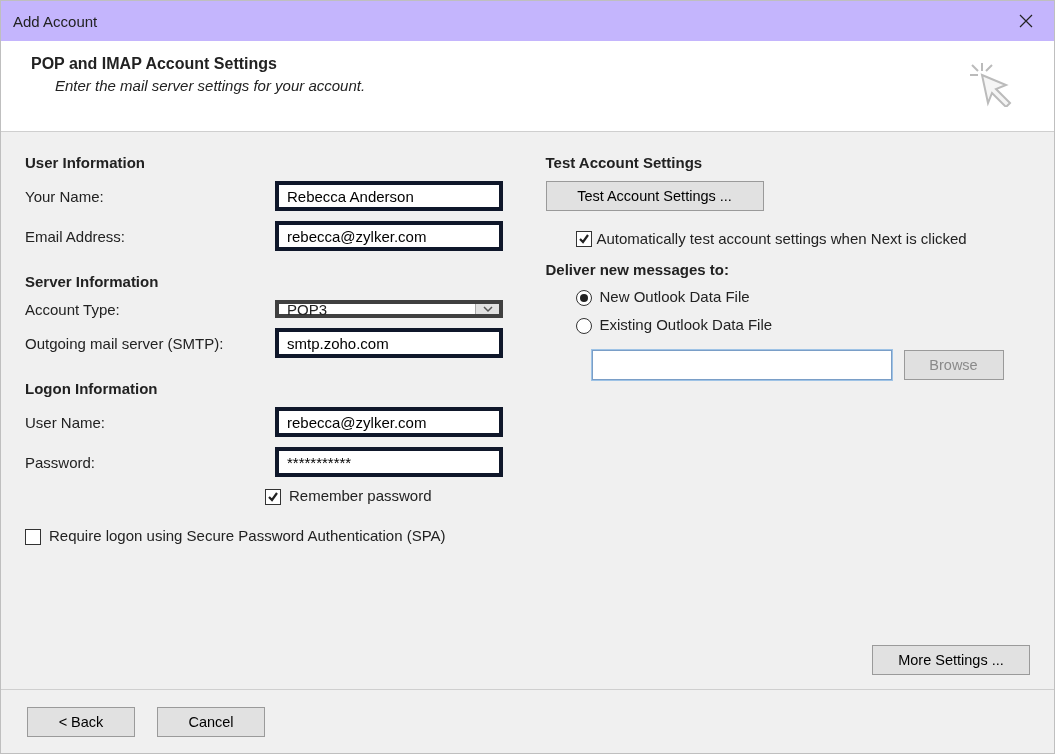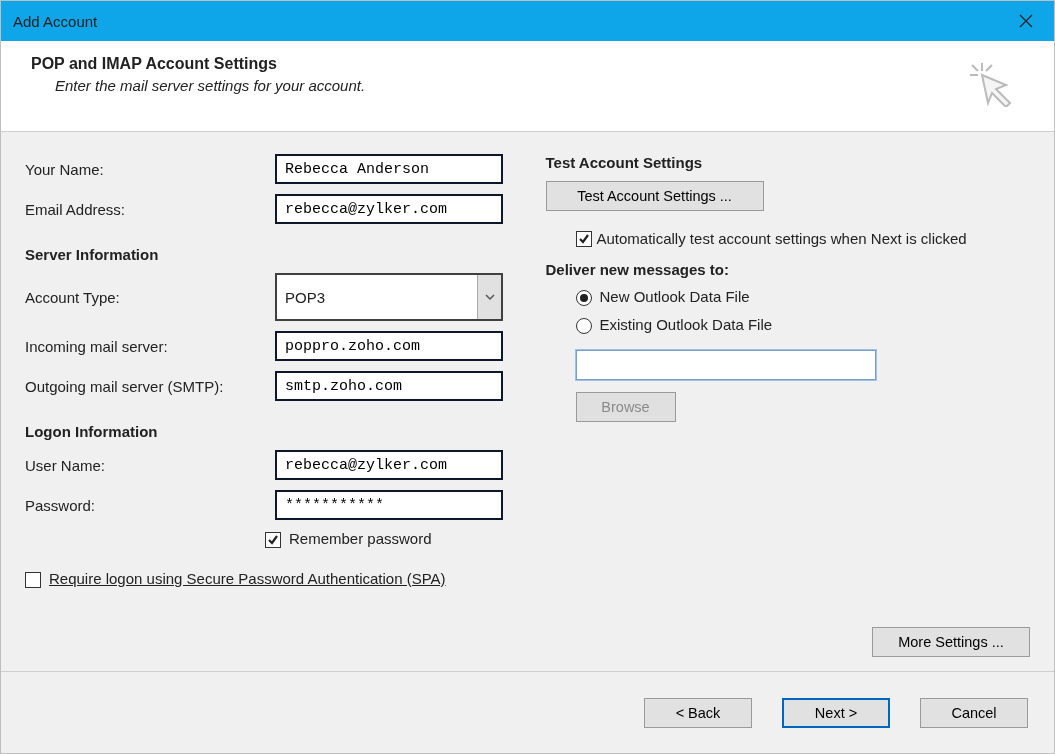--- a/index.html
+++ b/index.html
@@ -16,21 +16,21 @@
     width: 1055px; height: 754px;
     display: flex; flex-direction: column;
     border: 1px solid #bfbfbf;
   }
 
   
   .titlebar {
     height: 40px;
     display: flex; align-items: center;
     padding: 0 8px 0 12px;
-    background: #0ea5e9;
+    background: #c4b5fd;
   }
   .titlebar .title {
     flex: 1;
     font-size: 15px;
   }
   .titlebar .close {
     width: 40px; height: 32px;
     display: flex; align-items: center; justify-content: center;
     cursor: pointer;
   }
@@ -79,29 +79,29 @@
   .form-row {
     display: flex; align-items: center;
     margin-bottom: 10px;
   }
   .form-row label {
     width: 250px;
     font-size: 15px;
   }
   .text-input {
     width: 228px; height: 30px;
-    border: 2px solid #0f172a;
+    border: 4px solid #0f172a;
     background: #fff;
     padding: 2px 8px;
-    font-family: Liberation Mono, monospace;
+    font-family: Liberation Sans, sans-serif;
     font-size: 15px;
   }
   .select-wrap {
-    width: 228px; height: 48px;
-    border: 2px solid #404040;
+    width: 228px; height: 18px;
+    border: 4px solid #404040;
     background: #fff;
     display: flex; align-items: center;
     padding-left: 8px;
     position: relative;
   }
   .select-wrap .select-value { flex: 1; }
   .select-wrap .select-btn {
     width: 24px; height: 100%;
     border-left: 1px solid #a9a9a9;
     background: #e1e1e1;
@@ -163,41 +163,41 @@
     background: #e1e1e1;
     padding: 0 20px;
   }
 
   .test-btn { width: 218px; margin-bottom: 18px; }
 
   .check-line { display: flex; align-items: flex-start; gap: 5px; margin-left: 30px; margin-bottom: 12px; line-height: 1.3; }
   .deliver-heading { font-weight: bold; margin-bottom: 10px; }
   .radio-line { display: flex; align-items: center; margin-left: 30px; margin-bottom: 10px; }
 
-  .browse-row { display: flex; gap: 12px; margin-left: 30px; margin-top: 6px; flex-direction: column; }
+  .browse-row { display: flex; gap: 12px; margin-left: 46px; margin-top: 6px; }
   .browse-input {
     width: 300px; height: 30px;
     border: 1px solid #7a9ec7;
     background: #fff;
     outline: 1px solid #9ec3e6;
   }
 
   .more-settings-row {
     margin-top: auto;
     display: flex; justify-content: flex-end;
   }
   .more-settings-btn { width: 158px; }
 
   
   .footer {
-    height: 82px;
+    height: 64px;
     background: #f0f0f0;
     border-top: 1px solid #cfcfcf;
-    display: flex; align-items: center; justify-content: flex-end;
-    padding: 0 26px; gap: 30px;
+    display: flex; align-items: center; 
+    padding: 0 26px; gap: 22px;
   }
   .footer .btn { width: 108px; }
 </style>
 </head>
 <body>
 
 <div class="dialog">
 
   <div class="titlebar">
     <div class="title">Add Account</div>
@@ -217,20 +217,21 @@
       <svg width="48" height="48" viewBox="0 0 48 48">
         <path d="M16 4 L16 12 M4 16 L12 16 M6 6 L12 12 M26 6 L20 12"></path>
         <path d="M16 16 L40 26 L30 30 L44 44 L40 48 L26 34 L22 44 Z" fill="#f5f5f5"></path>
       </svg>
     </div>
   </div>
 
   <div class="body">
 
     <div class="col">
+      <div class="section-heading">User Information</div>
 
       <div class="form-row">
         <label>Your Name:</label>
         <input class="text-input" value="Rebecca Anderson" style="">
       </div>
 
       <div class="form-row">
         <label>Email Address:</label>
         <input class="text-input" value="rebecca@zylker.com" style="">
       </div>
@@ -242,24 +243,20 @@
         <div class="select-wrap">
           <span class="select-value">POP3</span>
           <div class="select-btn">
             <svg width="10" height="8" viewBox="0 0 10 8">
                 <path d="M1 2 L5 6 L9 2"></path>
               </svg>
           </div>
         </div>
       </div>
 
-      <div class="form-row">
-        <label>Incoming mail server:</label>
-        <input class="text-input" value="poppro.zoho.com" style="">
-      </div>
 
       <div class="form-row">
         <label>Outgoing mail server (SMTP):</label>
         <input class="text-input" value="smtp.zoho.com" style="">
       </div>
 
       <div class="section-heading tight">Logon Information</div>
 
       <div class="form-row">
         <label>User Name:</label>
@@ -273,21 +270,21 @@
 
       <div class="check-row centered">
         <span class="checkbox">
           <svg width="12" height="12" viewBox="0 0 12 12">
               <path d="M2 6 L5 9 L10 2"></path>
             </svg>
         </span>
         <span>Remember password</span>
       </div>
 
-      <div class="check-row" style="margin-top:12px; max-width:470px;text-decoration:underline;">
+      <div class="check-row" style="margin-top:12px; max-width:470px;">
         <span class="checkbox"></span>
         <span>Require logon using Secure Password Authentication (SPA)</span>
       </div>
     </div>
 
     <div class="col">
       <div class="section-heading">Test Account Settings</div>
 
       <button class="btn test-btn">Test Account Settings ...</button>
 
@@ -320,17 +317,16 @@
       </div>
 
       <div class="more-settings-row">
         <button class="btn more-settings-btn">More Settings ...</button>
       </div>
     </div>
   </div>
 
   <div class="footer">
     <button class="btn">&lt; Back</button>
-    <button class="btn primary">Next &gt;</button>
     <button class="btn">Cancel</button>
   </div>
 
 </div>
 
 </body></html>

